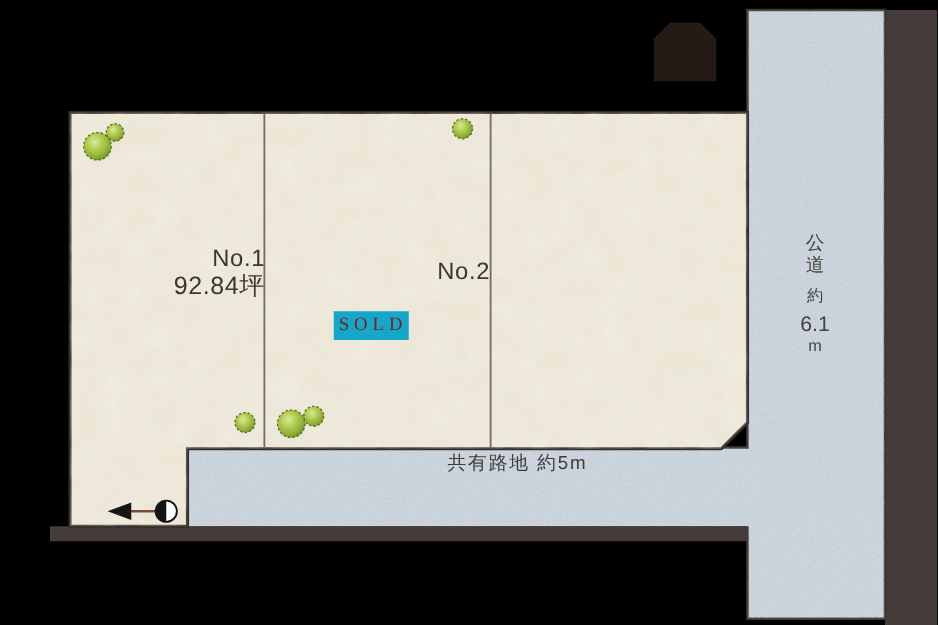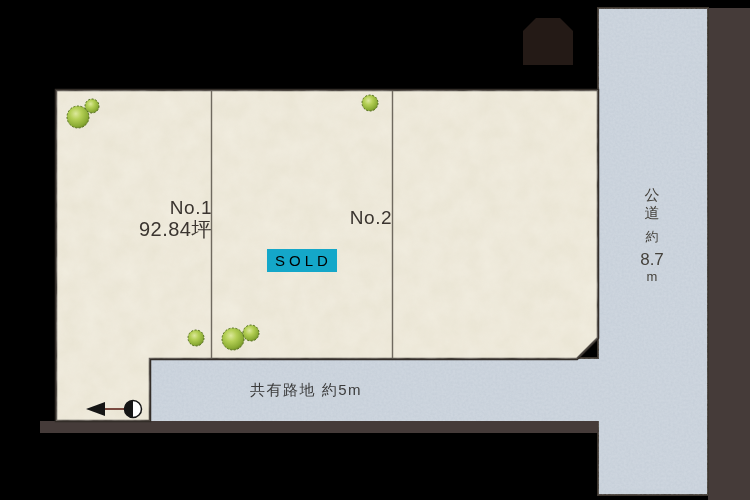--- a/index.html
+++ b/index.html
@@ -5,30 +5,30 @@
   html,body{margin:0;padding:0;background:#000;}
   #stage{position:relative;width:750px;height:500px;background:#000;overflow:hidden;
          font-family:"Liberation Sans",sans-serif;}
   #scene{position:absolute;left:0;top:0;}
   .label{position:absolute;}
   .plot-label{text-align:right;color:#3b3530;line-height:1.08;}
   .plot-number{font-size:19px;letter-spacing:0.5px;}
   .plot-area{font-size:20px;letter-spacing:0.5px;}
   #plot1-label{left:54px;top:198px;width:158px;}
   #plot2-label{left:212px;top:208px;width:180px;}
-  .sold-badge{position:absolute;left:267px;top:249px;width:70px;height:23px;
-              background:#14a7c9;color:#000000;display:flex;align-items:center;justify-content:center;
-              font-family:Liberation Sans, sans-serif;font-size:15px;
+  .sold-badge{position:absolute;left:267px;top:249px;width:60px;height:23px;
+              background:#14a7c9;color:#7f1d1d;display:flex;align-items:center;justify-content:center;
+              font-family:Liberation Serif, serif;font-size:15px;
               letter-spacing:4px;padding-left:3px;box-sizing:border-box;}
   .road-label-v{left:631px;top:187px;width:42px;display:flex;flex-direction:column;
                 align-items:center;color:#45423c;font-size:15px;line-height:1.0;gap:3px;}
   .road-label-v .approx{font-size:13px;margin-top:7px;}
   .road-label-v .num{font-size:17px;margin-top:5px;}
   .road-label-v .unit{font-size:13px;margin-top:-1px;}
-  .road-label-h{left:250px;top:381px;width:220px;text-align:left;color:#3b3b3b;
+  .road-label-h{left:250px;top:361px;width:220px;text-align:right;color:#3b3b3b;
                 font-size:15px;letter-spacing:1.5px;}
 </style>
 </head>
 <body>
 
 <div id="stage">
 
   <svg id="scene" width="750" height="500" viewBox="0 0 750 500">
     <defs>
       <radialGradient id="bush" cx="0.4" cy="0.35" r="0.75">
@@ -92,19 +92,19 @@
   <div class="label plot-label" id="plot2-label">
     <div class="plot-number">No.2</div>
   </div>
 
   <div class="sold-badge">SOLD</div>
 
   <div class="label road-label-v">
     <span>公</span>
     <span>道</span>
     <span class="approx">約</span>
-    <span class="num">8.7</span>
+    <span class="num">6.1</span>
     <span class="unit">m</span>
   </div>
 
   <div class="label road-label-h">共有路地 約5m</div>
 
 </div>
 
 </body></html>

